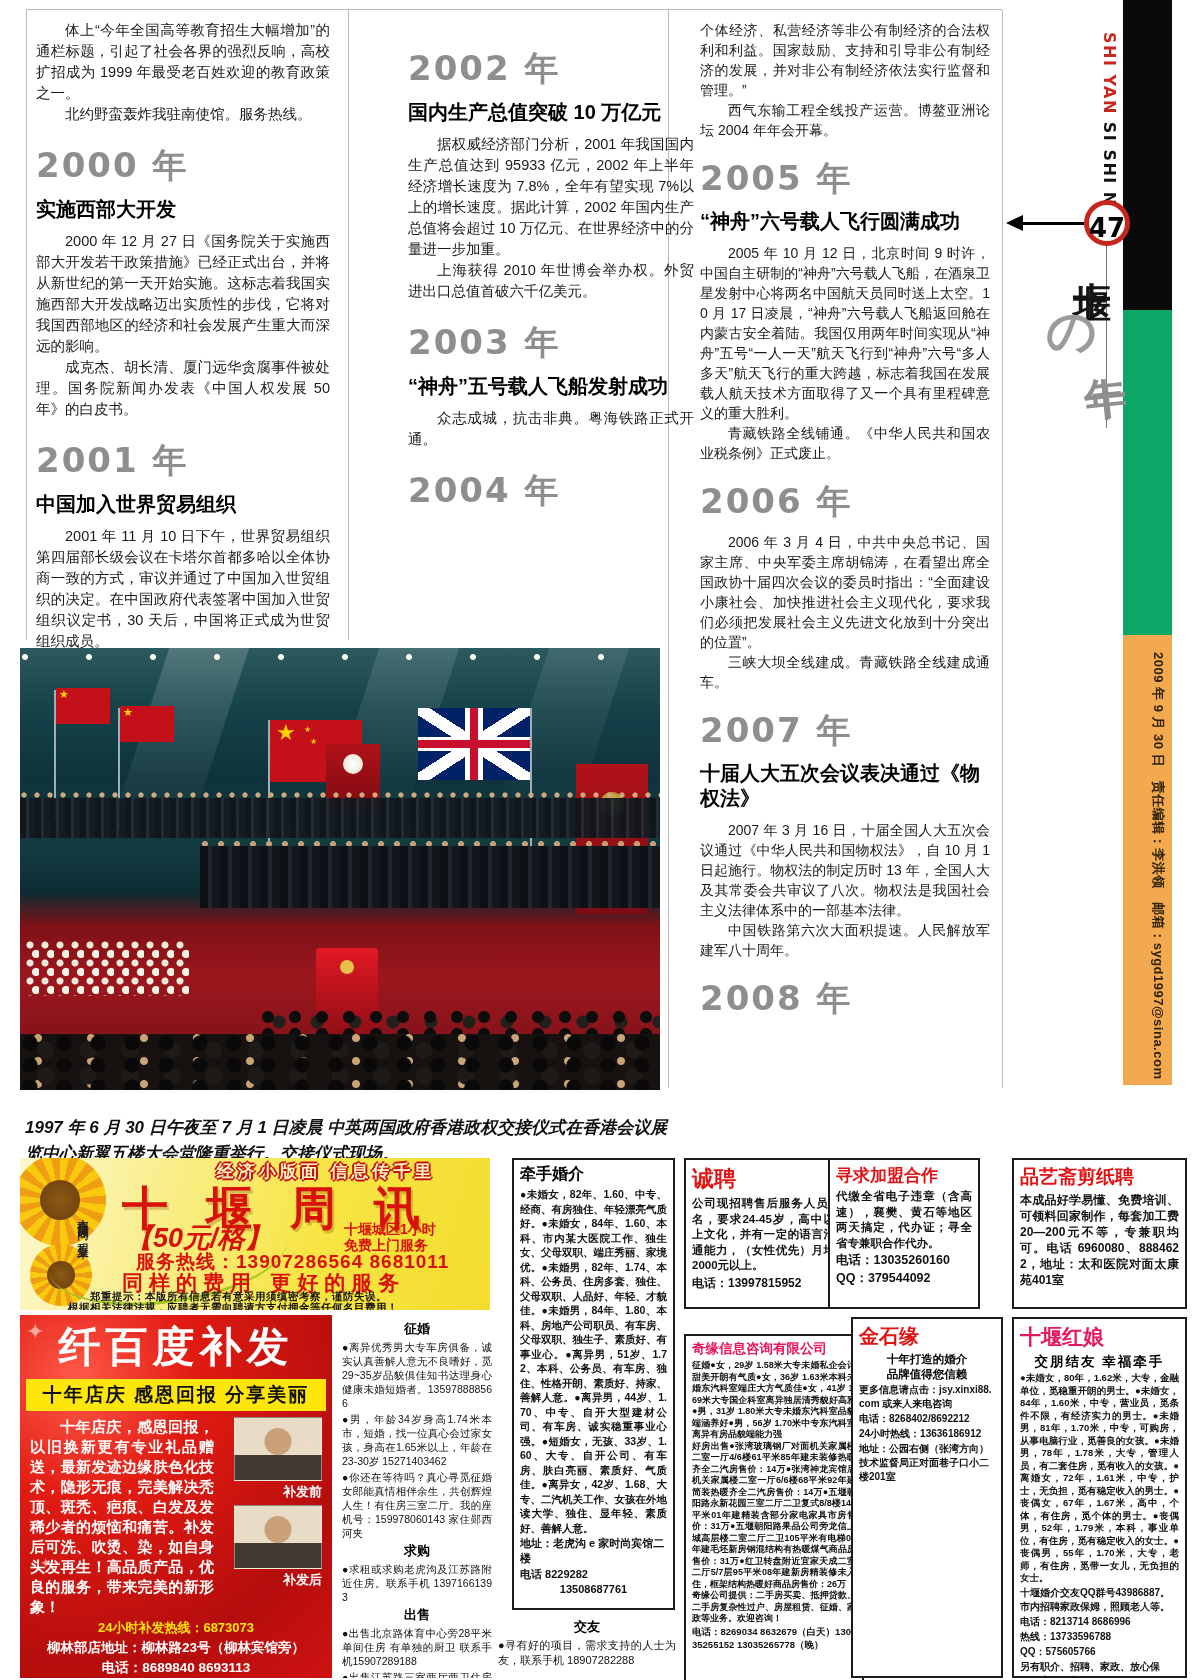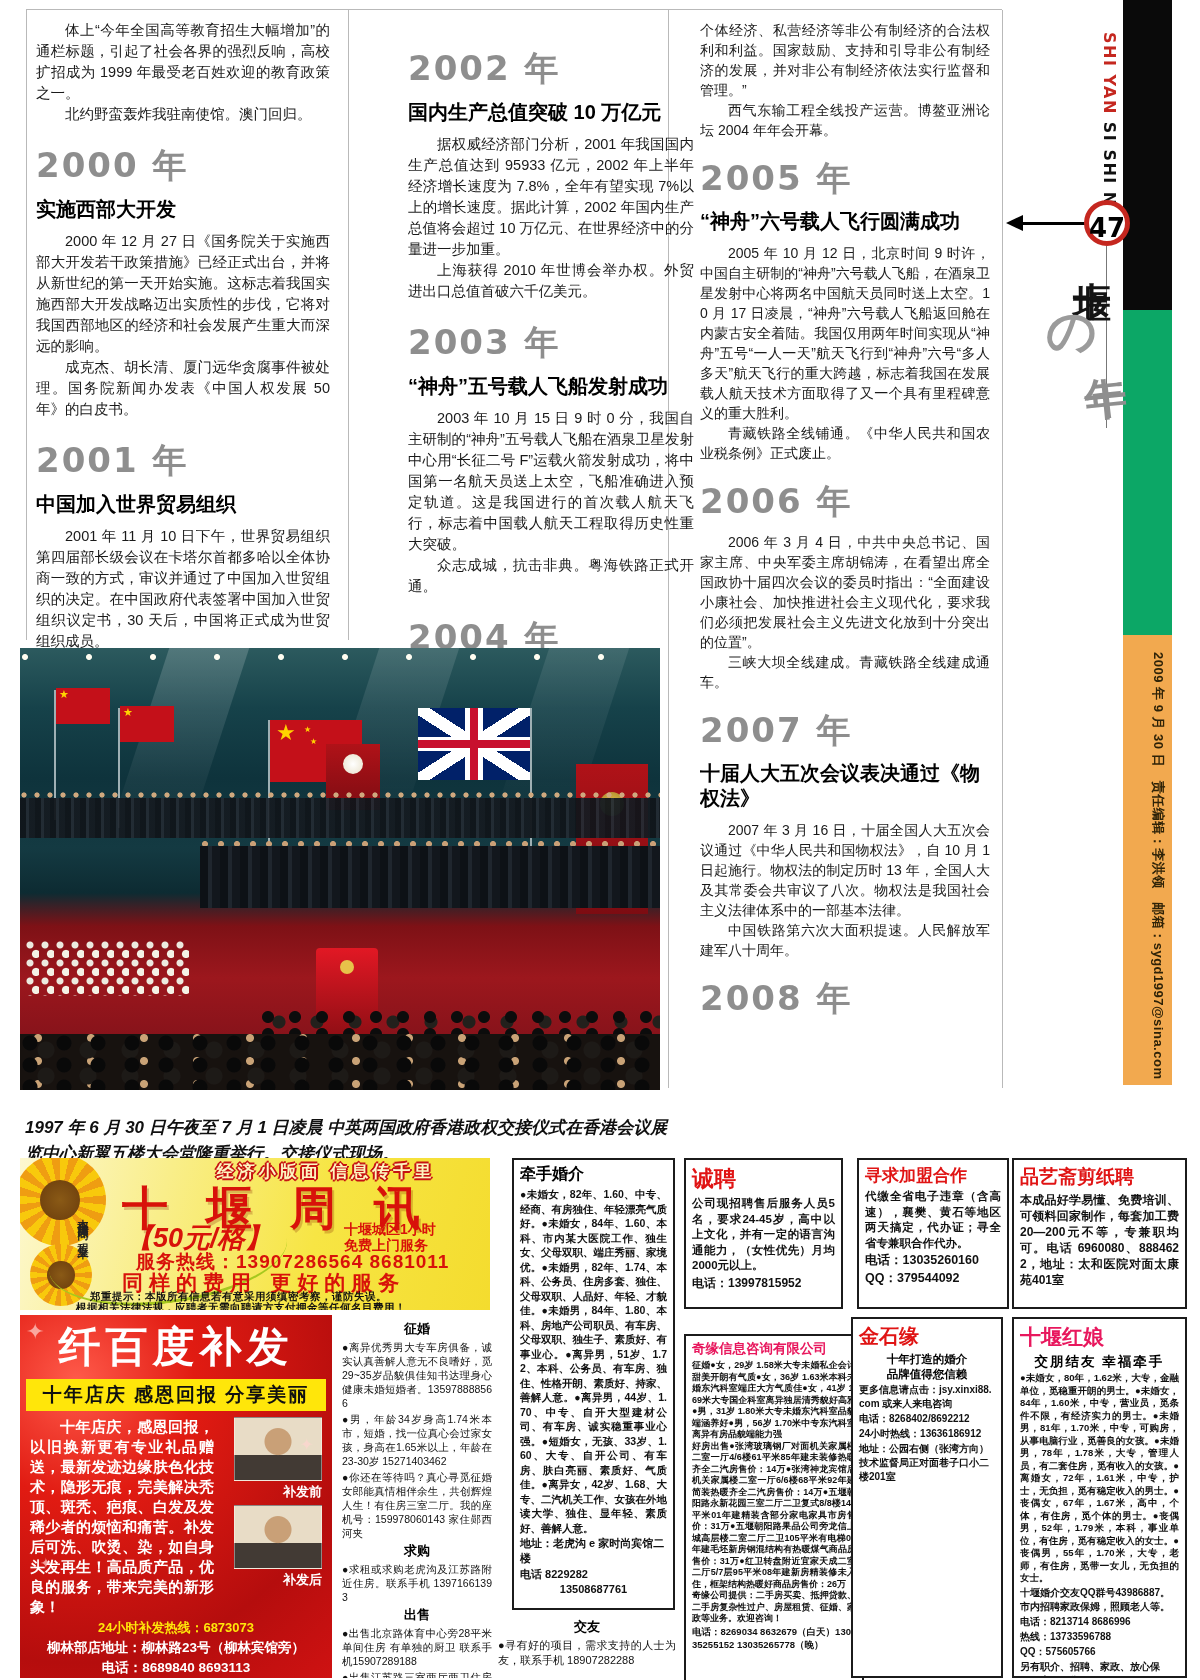--- a/index.html
+++ b/index.html
@@ -152,21 +152,21 @@
   .cl-p{font-size:10.5px;line-height:14px;text-align:justify;word-break:break-all;margin:0 0 2px;color:#111;}
 
   .ad-qs{left:512px;top:1158px;width:163px;height:452px;}
   .qs-title{font-size:16px;color:#000;}
   .qs-body{font-size:10.5px;line-height:14.5px;}
   .qs-contact{font-size:11px;}
   .ad-fr{position:absolute;left:498px;top:1616px;width:178px;height:62px;overflow:hidden;}
 
   .ad-hire{left:684px;top:1158px;width:159px;height:151px;}
   .hire-title{font-size:22px;}
-  .ad-fra{left:857px;top:1158px;width:152px;height:151px;}
+  .ad-fra{left:828px;top:1158px;width:152px;height:151px;}
   .fra-title{font-size:17px;}
   .ad-pc{left:1012px;top:1158px;width:175px;height:151px;}
   .pc-title{font-size:19px;}
   .ad-qy{left:684px;top:1317px;width:180px;height:361px;margin-top:17px;}
   .qy-title{font-size:13.5px;}
   .qy-p{font-size:9px;line-height:11.5px;font-weight:600;}
   .qy-c{font-size:9.5px;}
   .ad-js{left:851px;top:1317px;width:152px;height:361px;}
   .js-title{font-size:20px;}
   .js-sub{font-size:11.5px;font-weight:800;text-align:center;margin:0;color:#000;}
@@ -184,39 +184,38 @@
 <div class="page">
 
   <div class="hrule" style="left:26px;top:9px;width:976px;"></div>
   <div class="vrule" style="left:26px;top:10px;height:630px;"></div>
   <div class="vrule" style="left:348px;top:10px;height:630px;"></div>
   <div class="vrule" style="left:668px;top:10px;height:1078px;"></div>
   <div class="vrule" style="left:1002px;top:10px;height:1078px;"></div>
 
   <div class="col" style="left:36px;top:20px;width:294px;height:630px;">
     <p class="body">体上“今年全国高等教育招生大幅增加”的通栏标题，引起了社会各界的强烈反响，高校扩招成为 1999 年最受老百姓欢迎的教育政策之一。</p>
-    <p class="body">北约野蛮轰炸我驻南使馆。澳门回归。</p>
+    <p class="body">北约野蛮轰炸我驻南使馆。服务热线。</p>
     <h2 class="yh">2000 年</h2>
     <h3 class="sub">实施西部大开发</h3>
     <p class="body">2000 年 12 月 27 日《国务院关于实施西部大开发若干政策措施》已经正式出台，并将从新世纪的第一天开始实施。这标志着我国实施西部大开发战略迈出实质性的步伐，它将对我国西部地区的经济和社会发展产生重大而深远的影响。</p>
     <p class="body">成克杰、胡长清、厦门远华贪腐事件被处理。国务院新闻办发表《中国人权发展 50 年》的白皮书。</p>
     <h2 class="yh">2001 年</h2>
     <h3 class="sub">中国加入世界贸易组织</h3>
     <p class="body">2001 年 11 月 10 日下午，世界贸易组织第四届部长级会议在卡塔尔首都多哈以全体协商一致的方式，审议并通过了中国加入世贸组织的决定。在中国政府代表签署中国加入世贸组织议定书，30 天后，中国将正式成为世贸组织成员。</p>
 
   </div>
 
   <div class="col" style="left:372px;top:20px;width:286px;height:630px;margin-left:36px;">
     <h2 class="yh" style="margin-top:26px;">2002 年</h2>
     <h3 class="sub">国内生产总值突破 10 万亿元</h3>
     <p class="body">据权威经济部门分析，2001 年我国国内生产总值达到 95933 亿元，2002 年上半年经济增长速度为 7.8%，全年有望实现 7%以上的增长速度。据此计算，2002 年国内生产总值将会超过 10 万亿元、在世界经济中的分量进一步加重。</p>
     <p class="body">上海获得 2010 年世博会举办权。外贸进出口总值首破六千亿美元。</p>
     <h2 class="yh">2003 年</h2>
     <h3 class="sub">“神舟”五号载人飞船发射成功</h3>
-    <p class="body">2003 年 10 月 15 日 9 时 0 分，我国自主研制的“神舟”五号载人飞船在酒泉卫星发射中心用“长征二号 F”运载火箭发射成功，将中国第一名航天员送上太空，飞船准确进入预定轨道。这是我国进行的首次载人航天飞行，标志着中国载人航天工程取得历史性重大突破。</p>
     <p class="body">众志成城，抗击非典。粤海铁路正式开通。</p>
     <h2 class="yh">2004 年</h2>
 
   </div>
 
   <div class="col c3" style="left:700px;top:20px;width:290px;height:1066px;">
     <p class="body noind">个体经济、私营经济等非公有制经济的合法权利和利益。国家鼓励、支持和引导非公有制经济的发展，并对非公有制经济依法实行监督和管理。”</p>
     <p class="body">西气东输工程全线投产运营。博鳌亚洲论坛 2004 年年会开幕。</p>
     <h2 class="yh">2005 年</h2>
     <h3 class="sub">“神舟”六号载人飞行圆满成功</h3>
@@ -295,21 +294,21 @@
     <div class="swoosh"></div>
     <div class="advisor">本报法律顾问：程义率</div>
     <div class="aw-line1">经济小版面  信息传千里</div>
     <div class="aw-brand">十堰周讯</div>
     <div class="aw-price">【50元/格】</div>
     <div class="aw-note" style="top:63px;">十堰城区1小时</div>
     <div class="aw-note" style="top:79px;">免费上门服务</div>
     <div class="aw-hotline">服务热线：13907286564  8681011</div>
     <div class="aw-slogan">同样的费用  更好的服务</div>
     <div class="aw-disc" style="top:132px;">郑重提示：本版所有信息若有意采用须缜密考察，谨防失误。</div>
-    <div class="aw-disc" style="top:143px;left:56px;width:430px;">根据相关法律法规，应聘者无需向聘请方支付押金等任何名目费用！</div>
+    <div class="aw-disc" style="top:143px;left:48px;width:430px;">根据相关法律法规，应聘者无需向聘请方支付押金等任何名目费用！</div>
   </div>
 
   <div class="ad-hair">
     <span class="sparkle" style="left:6px;top:4px;">✦</span>
     <span class="sparkle" style="left:280px;top:120px;font-size:16px;">✦</span>
     <span class="sparkle" style="left:20px;top:240px;font-size:14px;">✦</span>
     <h2 class="ah-title">纤百度补发</h2>
     <div class="ah-banner">十年店庆 感恩回报 分享美丽</div>
     <div class="ah-row">
       <p class="ah-body">十年店庆，感恩回报，以旧换新更有专业礼品赠送，最新发迹边缘肤色化技术，隐形无痕，完美解决秃顶、斑秃、疤痕、白发及发稀少者的烦恼和痛苦。补发后可洗、吹烫、染，如自身头发再生！高品质产品，优良的服务，带来完美的新形象！</p>

